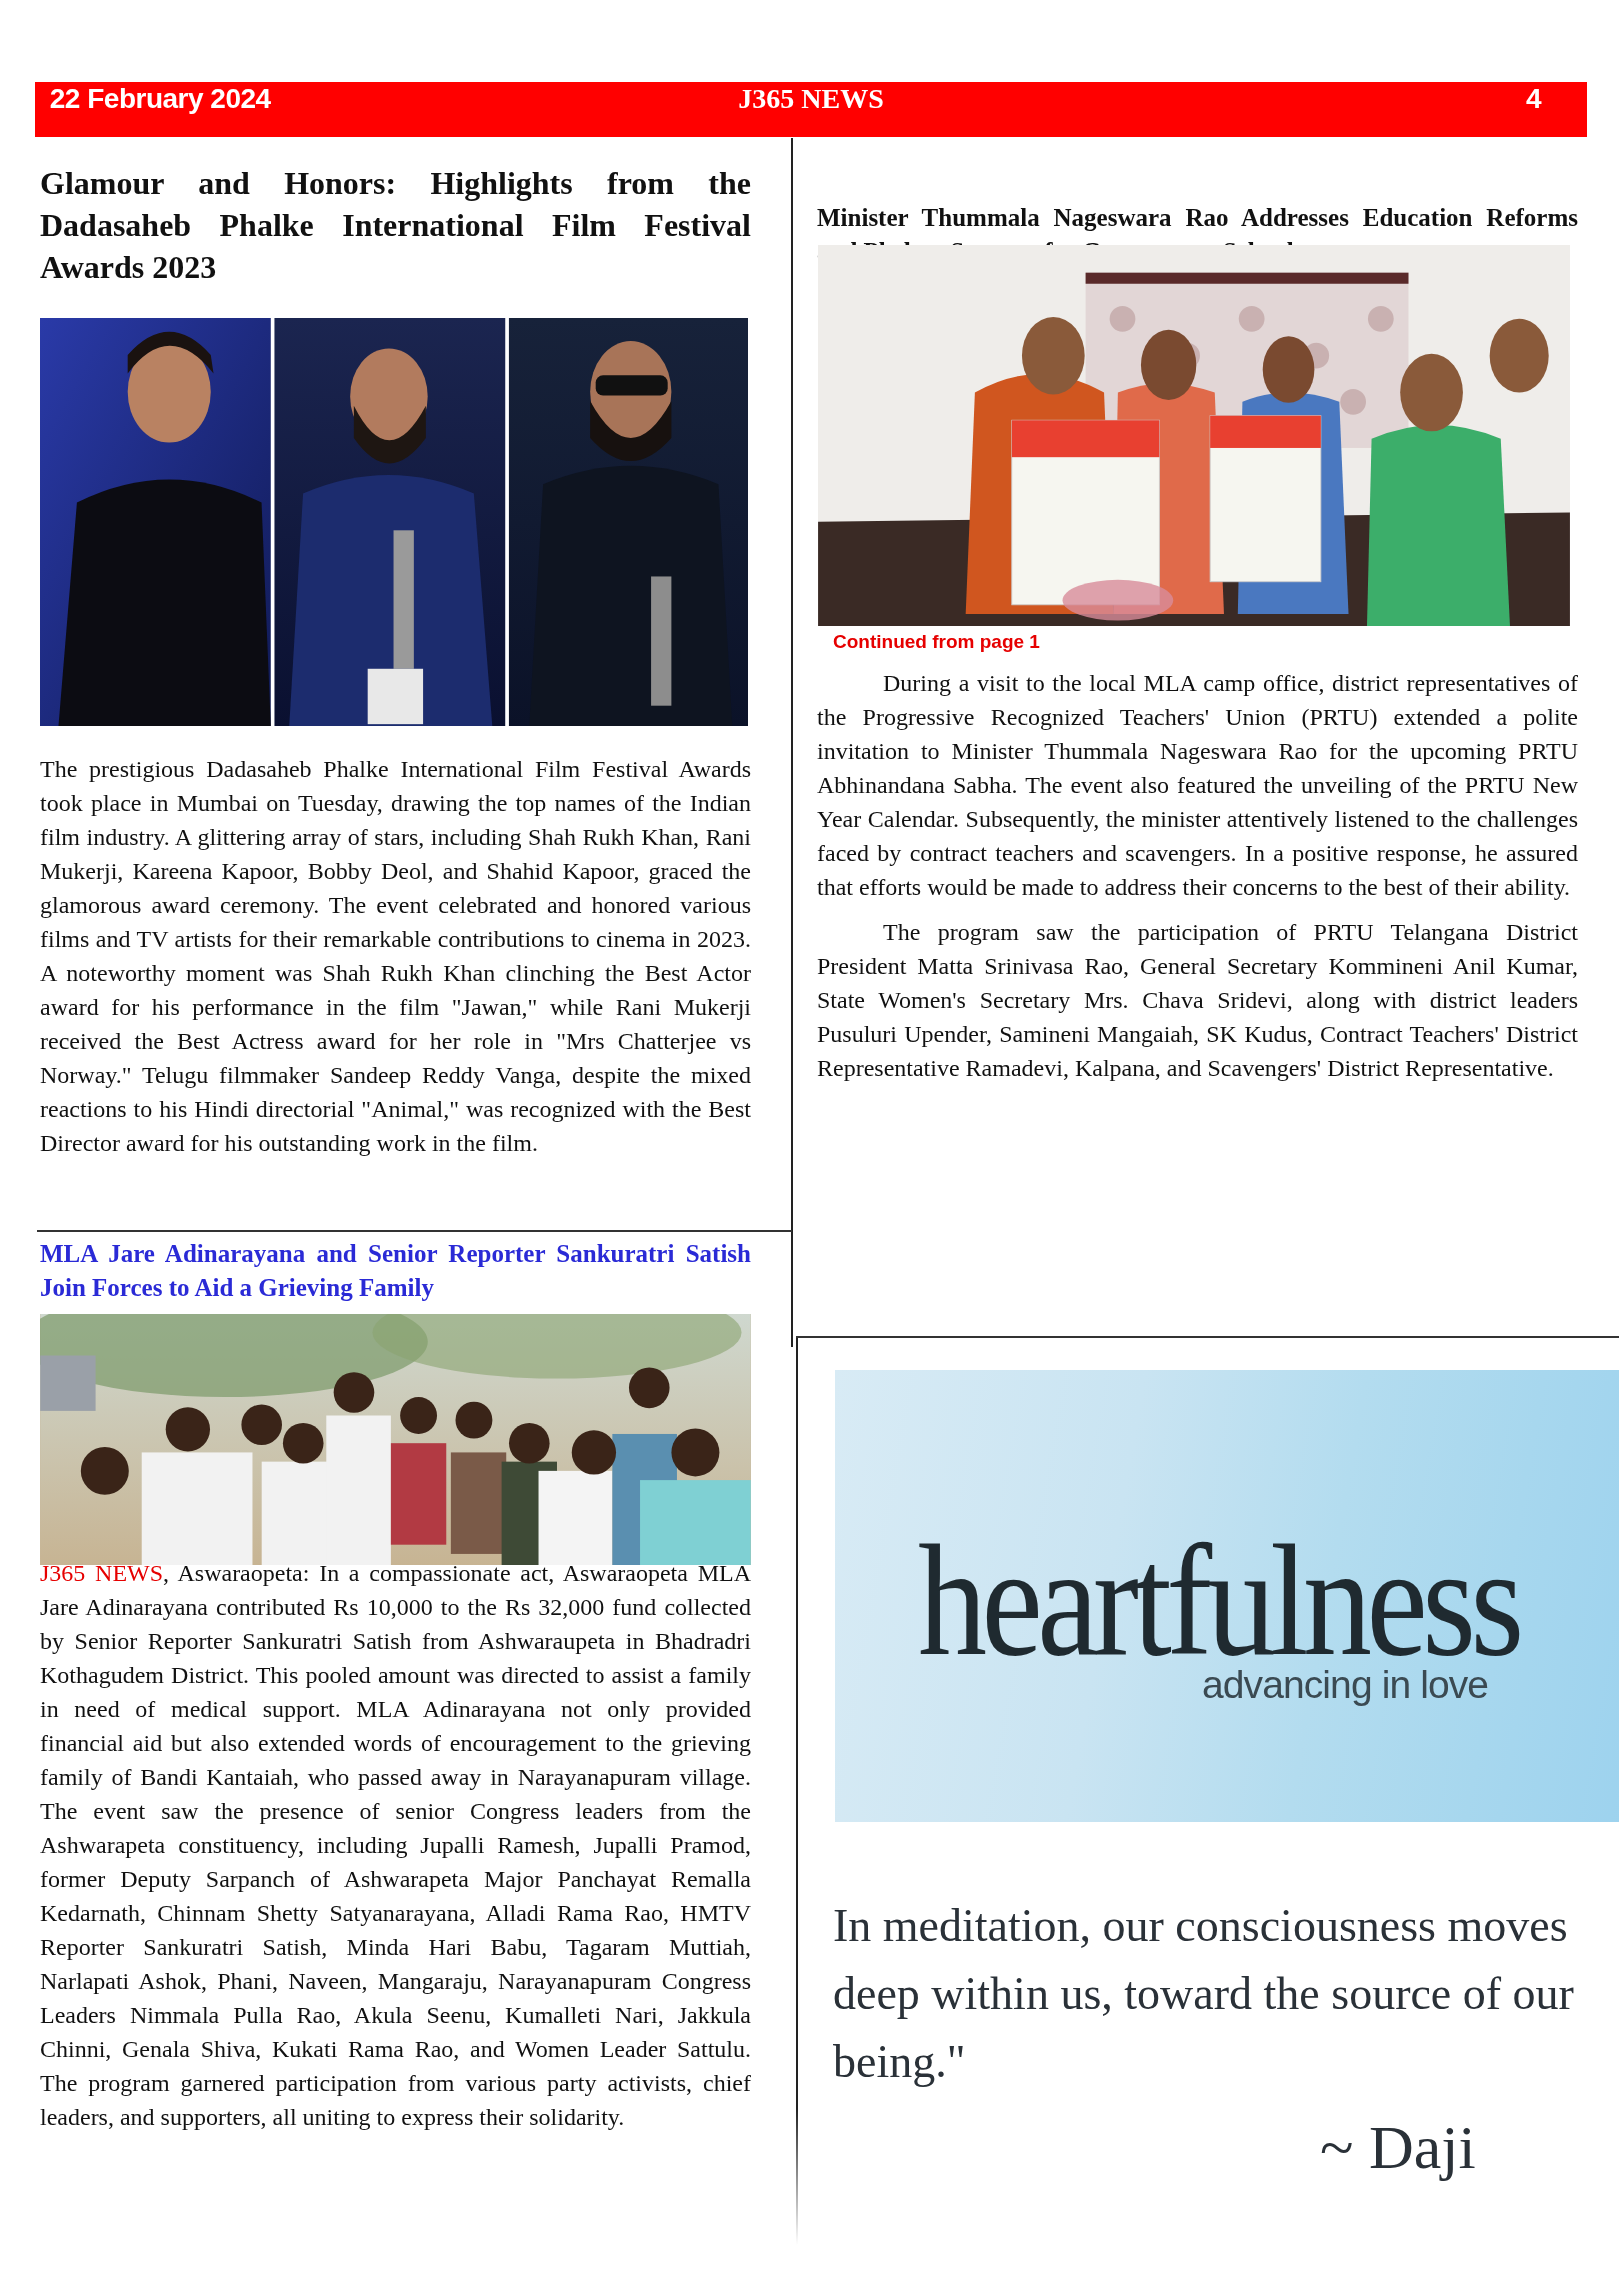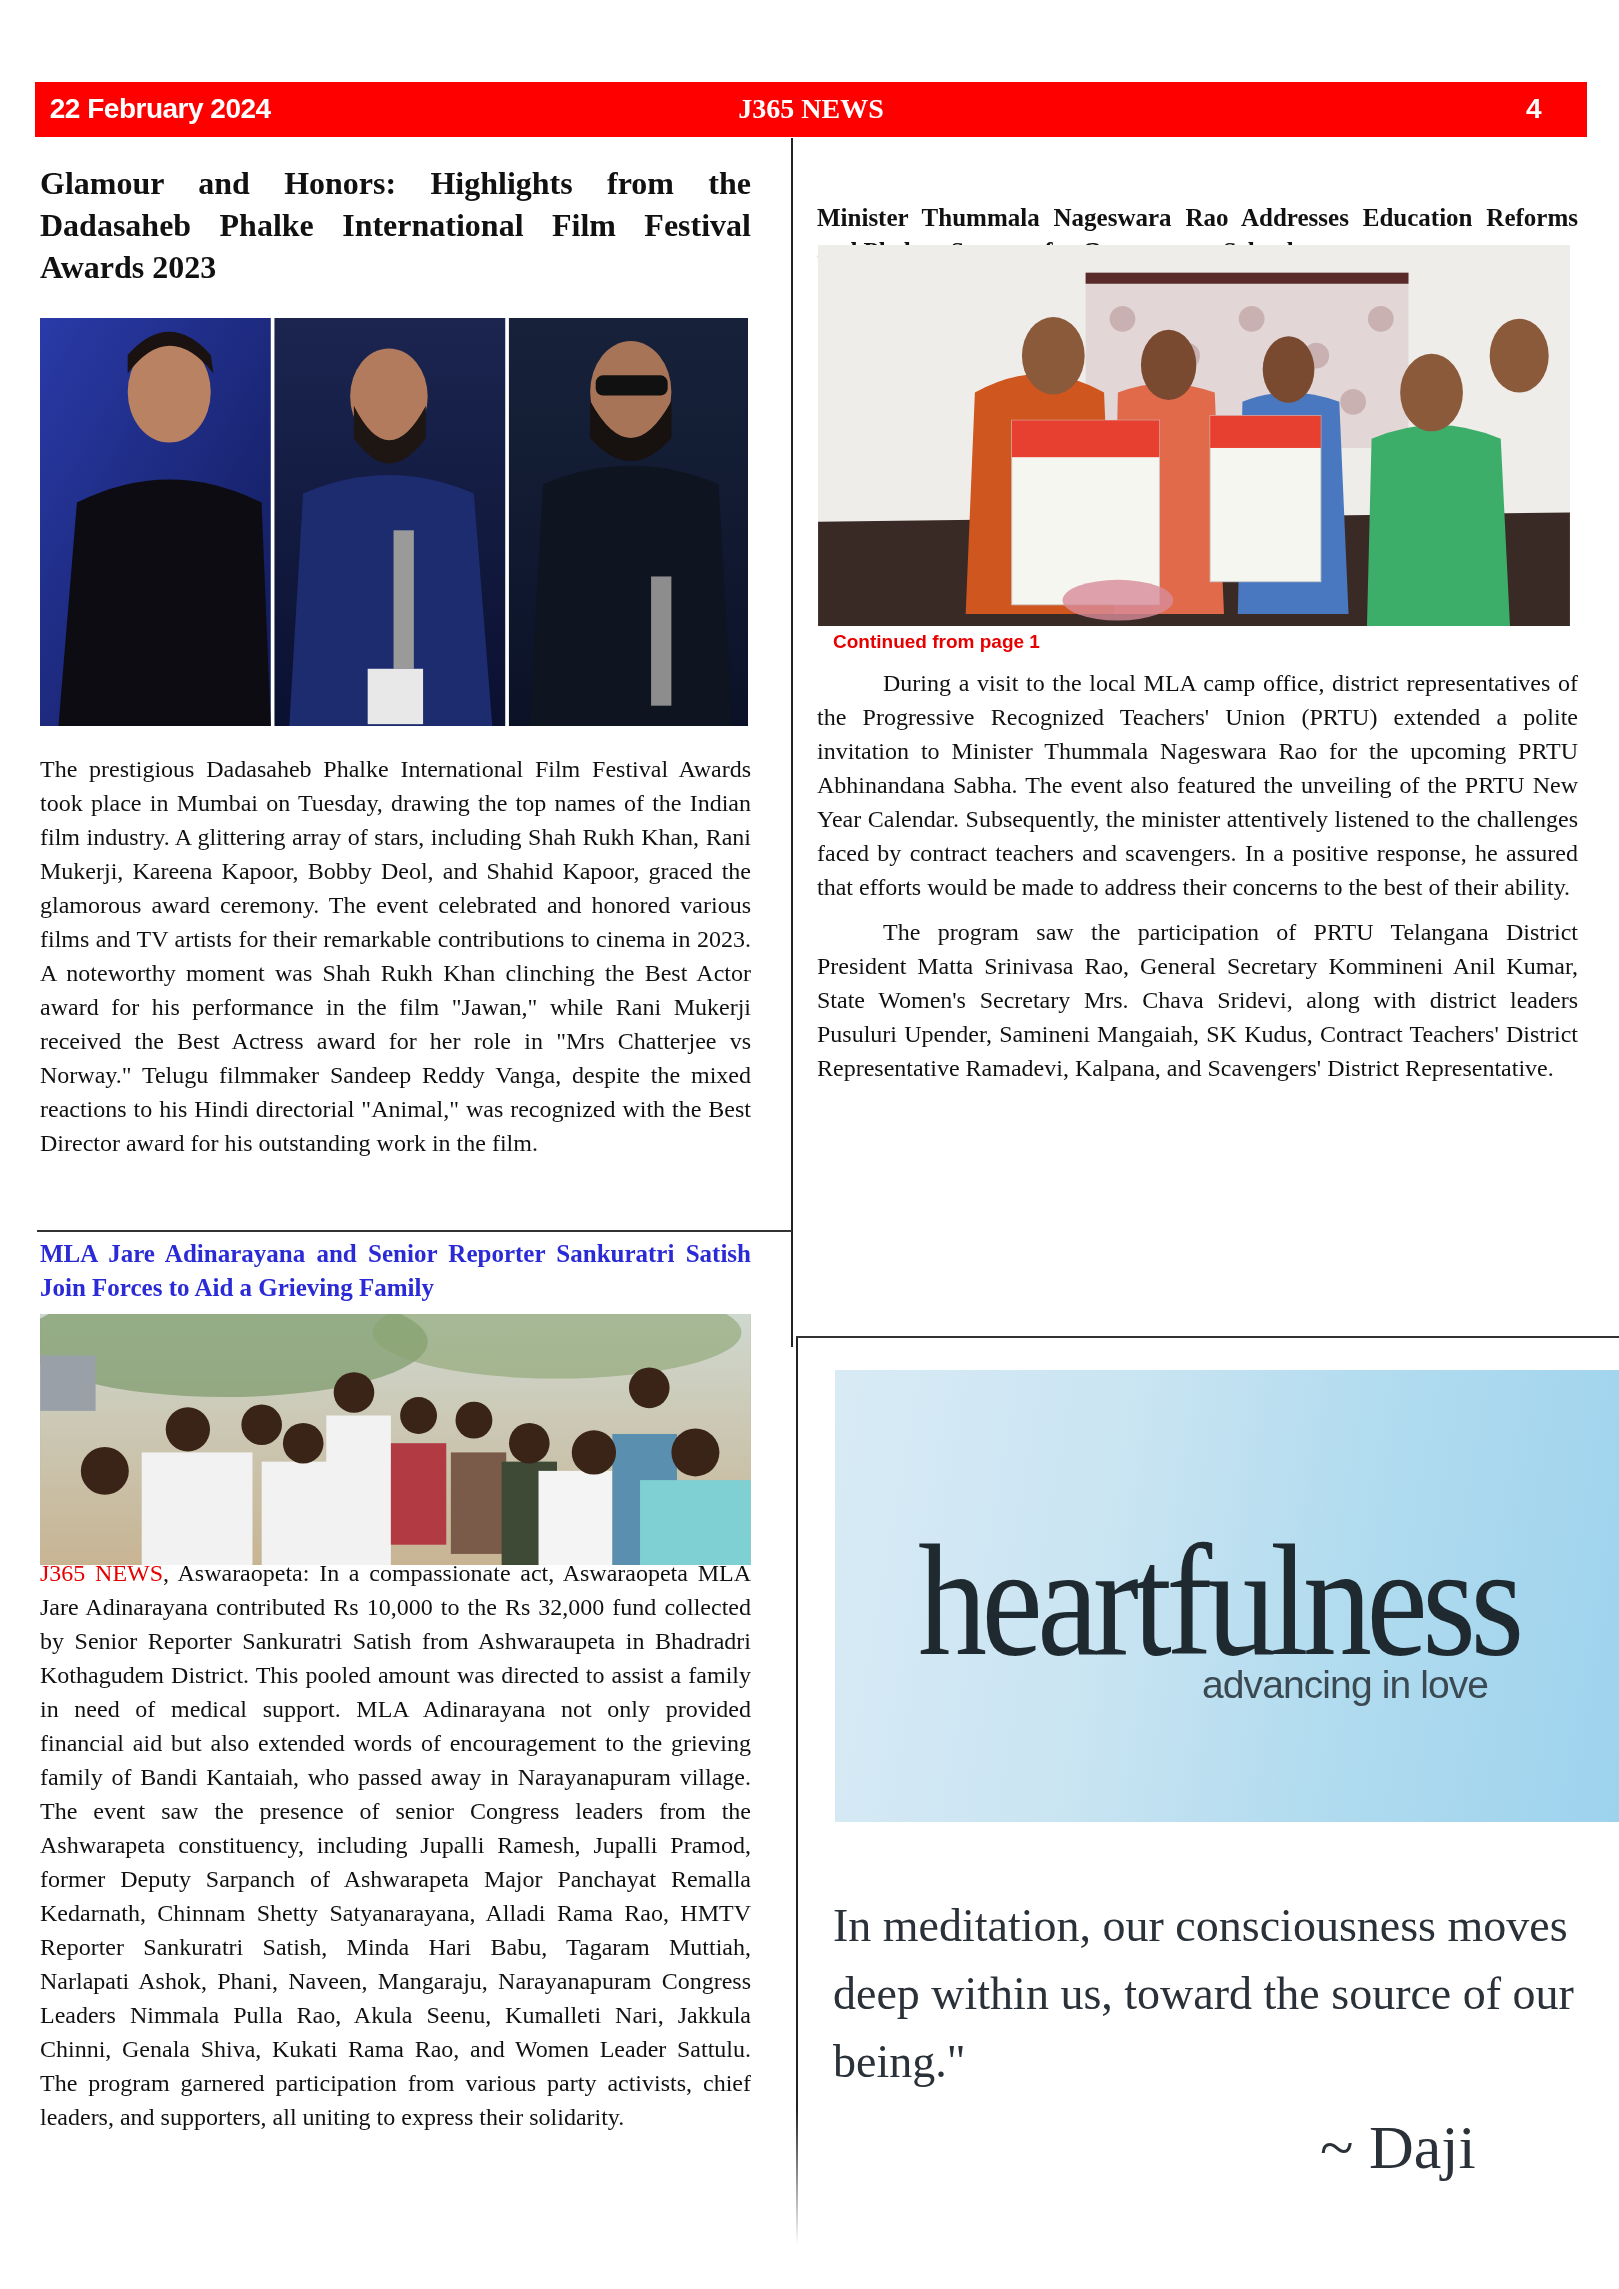--- a/index.html
+++ b/index.html
@@ -1,19 +1,19 @@
 <!DOCTYPE html>
 <html style="font-size:14.8px"><head>
 <meta charset="utf-8">
 <style>
   html, body { margin:0; padding:0; background:#ffffff; }
   body { width:1620px; height:2290px; position:relative; overflow:hidden; font-family:"Liberation Serif", serif; color:#111; }
 
   .masthead { position:absolute; left:35px; top:82px; width:1552px; height:55px; background:#ff0000; }
-  .masthead span { position:absolute; top:11px; color:#fff; font-family:"Liberation Sans", sans-serif; font-weight:bold; font-size:28px; line-height:31px; letter-spacing:-0.5px; }
+  .masthead span { position:absolute; top:1px; color:#fff; font-family:"Liberation Sans", sans-serif; font-weight:bold; font-size:28px; line-height:31px; letter-spacing:-0.5px; }
   .mh-date { left:14.8px; }
   .mh-title { left:0; right:0; text-align:center; font-family:"Liberation Serif", serif !important; letter-spacing:0 !important; }
   .mh-page { right:46px; }
 
   .vrule { position:absolute; background:#222; width:1.8px; }
   .hrule { position:absolute; background:#333; height:1.8px; }
 
   .col { position:absolute; }
   .headline { font-weight:bold; text-align:justify; margin:0; }
   .h-left { font-size:32px; line-height:42px; }

